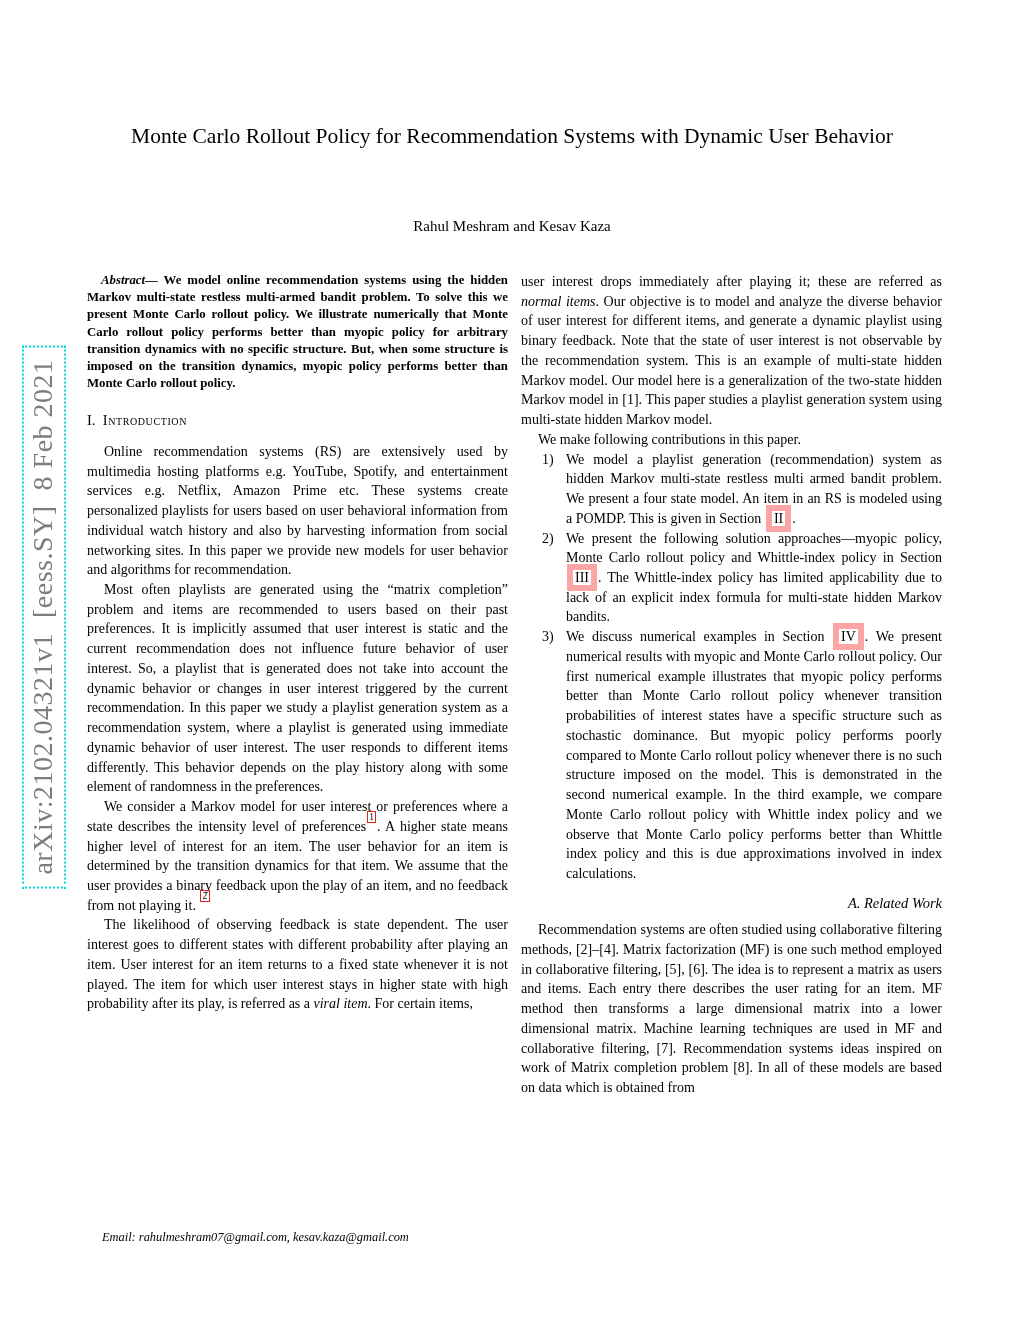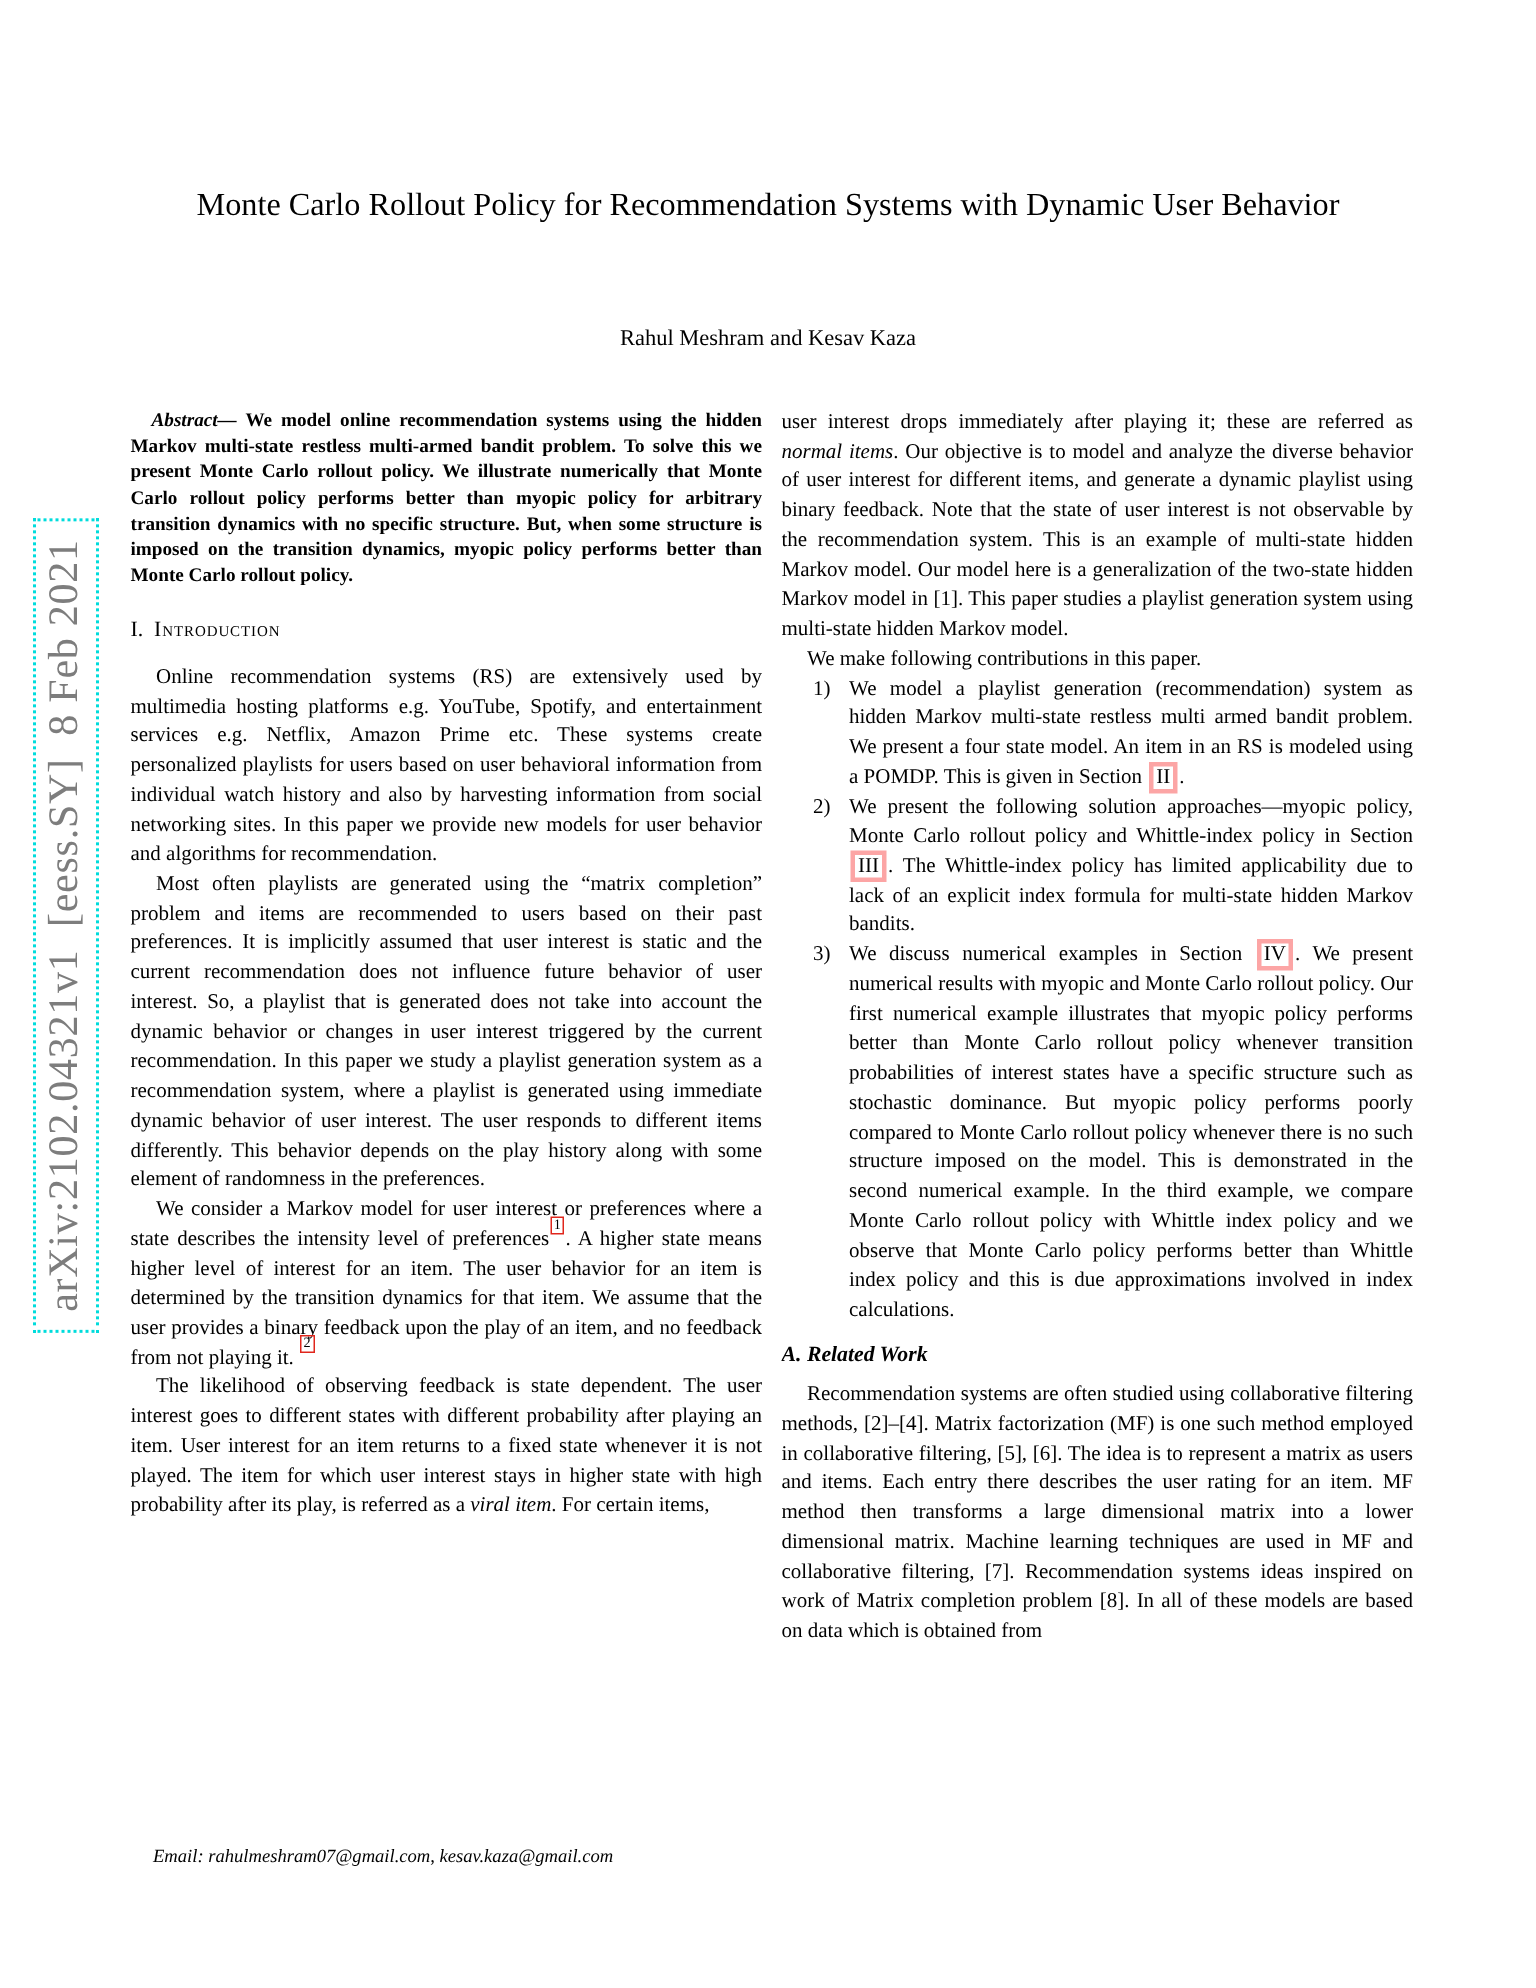--- a/index.html
+++ b/index.html
@@ -48,31 +48,31 @@
 
   p.body { margin:0; text-indent:17px; }
   p.body.noindent { text-indent:0; }
 
   
   .fnref {
     font-size:9.5px; line-height:1; position:relative; top:-5px;
     border:1px solid #e0261c; padding:0 1.5px; margin:0 0.5px;
   }
   
-  .secref { border:3px solid #fca5a5; padding:0 2px; margin:0 1px; }
+  .secref { border:6px solid #fca5a5; padding:0 2px; margin:0 1px; }
 
   
   .contrib { margin:0; }
   .li { display:flex; padding-left:21px; }
   .li .num { flex:none; width:24px; }
   .li .li-text { flex:1; text-align:justify; }
 
   .subsec {
-    margin:9px 0 7px 0; font-size:14.5px; font-weight:bold;
-    font-style:italic; text-align:left;
+    margin:9px 0 7px 0; font-size:14.5px; font-weight:normal;
+    font-style:italic; text-align:right;
   }
 
   
   .footnotes { margin-top:auto; font-size:12.4px; line-height:1.27;font-style:italic; }
   .fn { margin:0; text-indent:15px; }
   .fn sup { font-size:9px; line-height:1; }
 </style>
 </head>
 <body>
 

